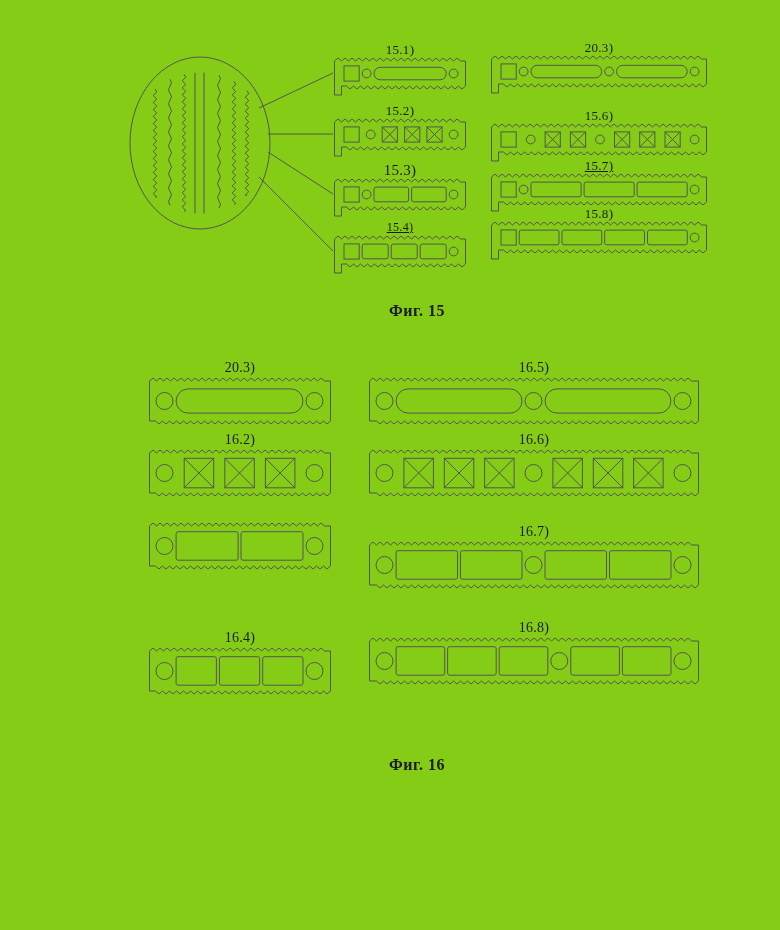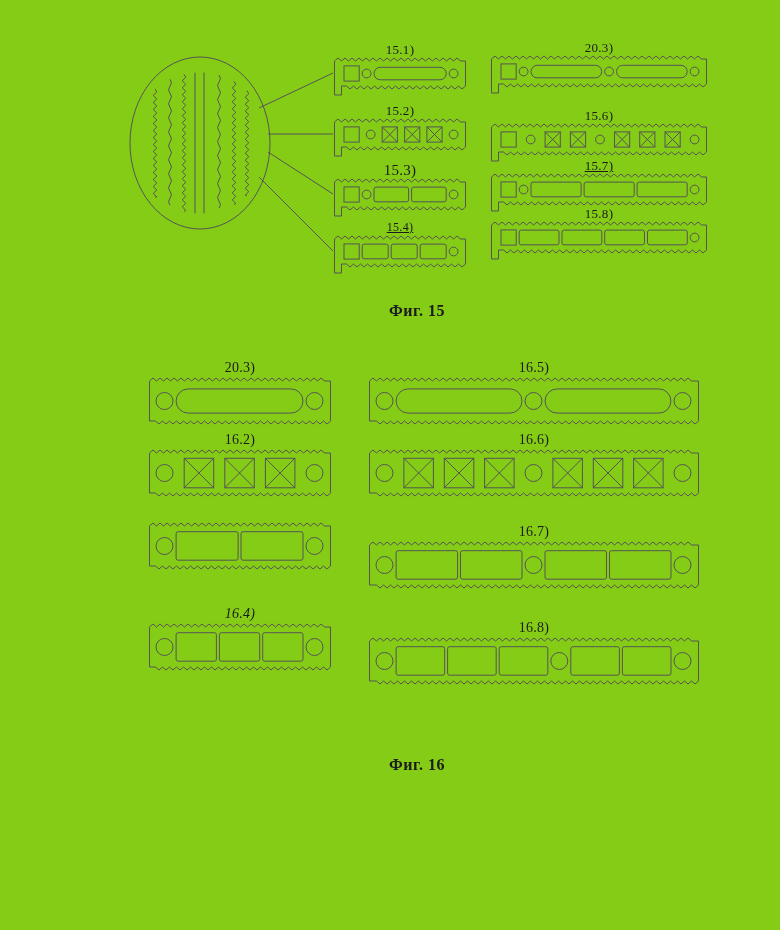--- a/index.html
+++ b/index.html
@@ -178,21 +178,21 @@
       </div>
       <div class="profile" style="left: 148px; top: 522px; width: 184px;">
         <svg width="184" height="48">
           <path d="M1.5,4 L5,1 L8.5,4 L12,1 L15.5,4 L19,1 L22.5,4 L26,1 L29.5,4 L33,1 L36.5,4 L40,1 L43.5,4 L47,1 L50.5,4 L54,1 L57.5,4 L61,1 L64.5,4 L68,1 L71.5,4 L75,1 L78.5,4 L82,1 L85.5,4 L89,1 L92.5,4 L96,1 L99.5,4 L103,1 L106.5,4 L110,1 L113.5,4 L117,1 L120.5,4 L124,1 L127.5,4 L131,1 L134.5,4 L138,1 L141.5,4 L145,1 L148.5,4 L152,1 L155.5,4 L159,1 L162.5,4 L166,1 L169.5,4 L173,1 L176.5,4 L182.5,4 L182.5,44 L179,47 L175.5,44 L172,47 L168.5,44 L165,47 L161.5,44 L158,47 L154.5,44 L151,47 L147.5,44 L144,47 L140.5,44 L137,47 L133.5,44 L130,47 L126.5,44 L123,47 L119.5,44 L116,47 L112.5,44 L109,47 L105.5,44 L102,47 L98.5,44 L95,47 L91.5,44 L88,47 L84.5,44 L81,47 L77.5,44 L74,47 L70.5,44 L67,47 L63.5,44 L60,47 L56.5,44 L53,47 L49.5,44 L46,47 L42.5,44 L39,47 L35.5,44 L32,47 L28.5,44 L25,47 L21.5,44 L18,47 L14.5,44 L11,47 L7.5,44 L1.5,44 Z" fill="none" stroke="#555555" stroke-width="1"></path>
           <circle cx="16.5" cy="24" r="8.5" fill="none" stroke="#555555" stroke-width="1"></circle>
           <rect x="28.1" y="9.7" width="62" height="28.5" rx="2" fill="none" stroke="#555555" stroke-width="1"></rect>
           <rect x="93" y="9.7" width="62" height="28.5" rx="2" fill="none" stroke="#555555" stroke-width="1"></rect>
           <circle cx="166.5" cy="24" r="8.5" fill="none" stroke="#555555" stroke-width="1"></circle>
         </svg>
       </div>
-      <div class="profile" style="left: 148px; top: 604px; width: 184px; font-style: italic;">
+      <div class="profile" style="left: 148px; top: 628px; width: 184px;">
         <div class="lbl" style="font-size: 14px; height: 19px; line-height: 19px;">16.4)</div>
         <svg width="184" height="48">
           <path d="M1.5,4 L5,1 L8.5,4 L12,1 L15.5,4 L19,1 L22.5,4 L26,1 L29.5,4 L33,1 L36.5,4 L40,1 L43.5,4 L47,1 L50.5,4 L54,1 L57.5,4 L61,1 L64.5,4 L68,1 L71.5,4 L75,1 L78.5,4 L82,1 L85.5,4 L89,1 L92.5,4 L96,1 L99.5,4 L103,1 L106.5,4 L110,1 L113.5,4 L117,1 L120.5,4 L124,1 L127.5,4 L131,1 L134.5,4 L138,1 L141.5,4 L145,1 L148.5,4 L152,1 L155.5,4 L159,1 L162.5,4 L166,1 L169.5,4 L173,1 L176.5,4 L182.5,4 L182.5,44 L179,47 L175.5,44 L172,47 L168.5,44 L165,47 L161.5,44 L158,47 L154.5,44 L151,47 L147.5,44 L144,47 L140.5,44 L137,47 L133.5,44 L130,47 L126.5,44 L123,47 L119.5,44 L116,47 L112.5,44 L109,47 L105.5,44 L102,47 L98.5,44 L95,47 L91.5,44 L88,47 L84.5,44 L81,47 L77.5,44 L74,47 L70.5,44 L67,47 L63.5,44 L60,47 L56.5,44 L53,47 L49.5,44 L46,47 L42.5,44 L39,47 L35.5,44 L32,47 L28.5,44 L25,47 L21.5,44 L18,47 L14.5,44 L11,47 L7.5,44 L1.5,44 Z" fill="none" stroke="#555555" stroke-width="1"></path>
           <circle cx="16.5" cy="24" r="8.5" fill="none" stroke="#555555" stroke-width="1"></circle>
           <rect x="28.1" y="9.7" width="40.3" height="28.5" rx="2" fill="none" stroke="#555555" stroke-width="1"></rect>
           <rect x="71.4" y="9.7" width="40.3" height="28.5" rx="2" fill="none" stroke="#555555" stroke-width="1"></rect>
           <rect x="114.7" y="9.7" width="40.3" height="28.5" rx="2" fill="none" stroke="#555555" stroke-width="1"></rect>
           <circle cx="166.5" cy="24" r="8.5" fill="none" stroke="#555555" stroke-width="1"></circle>
         </svg>
       </div>

